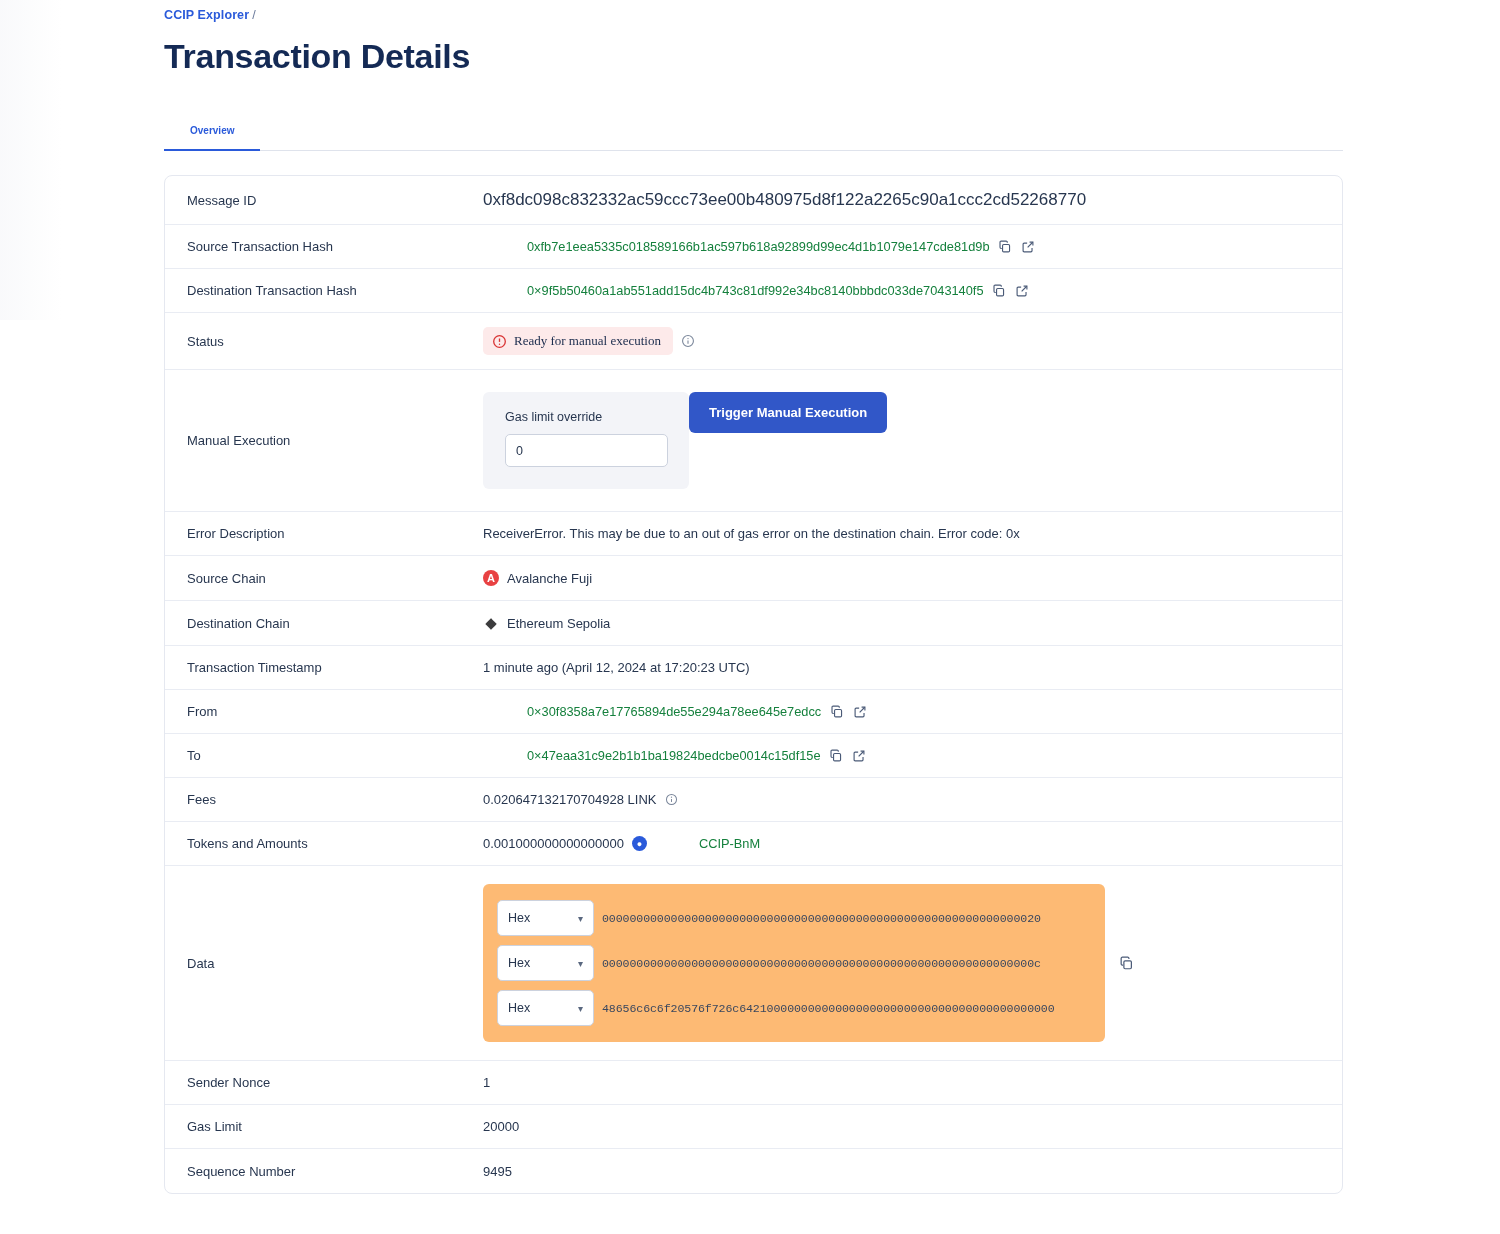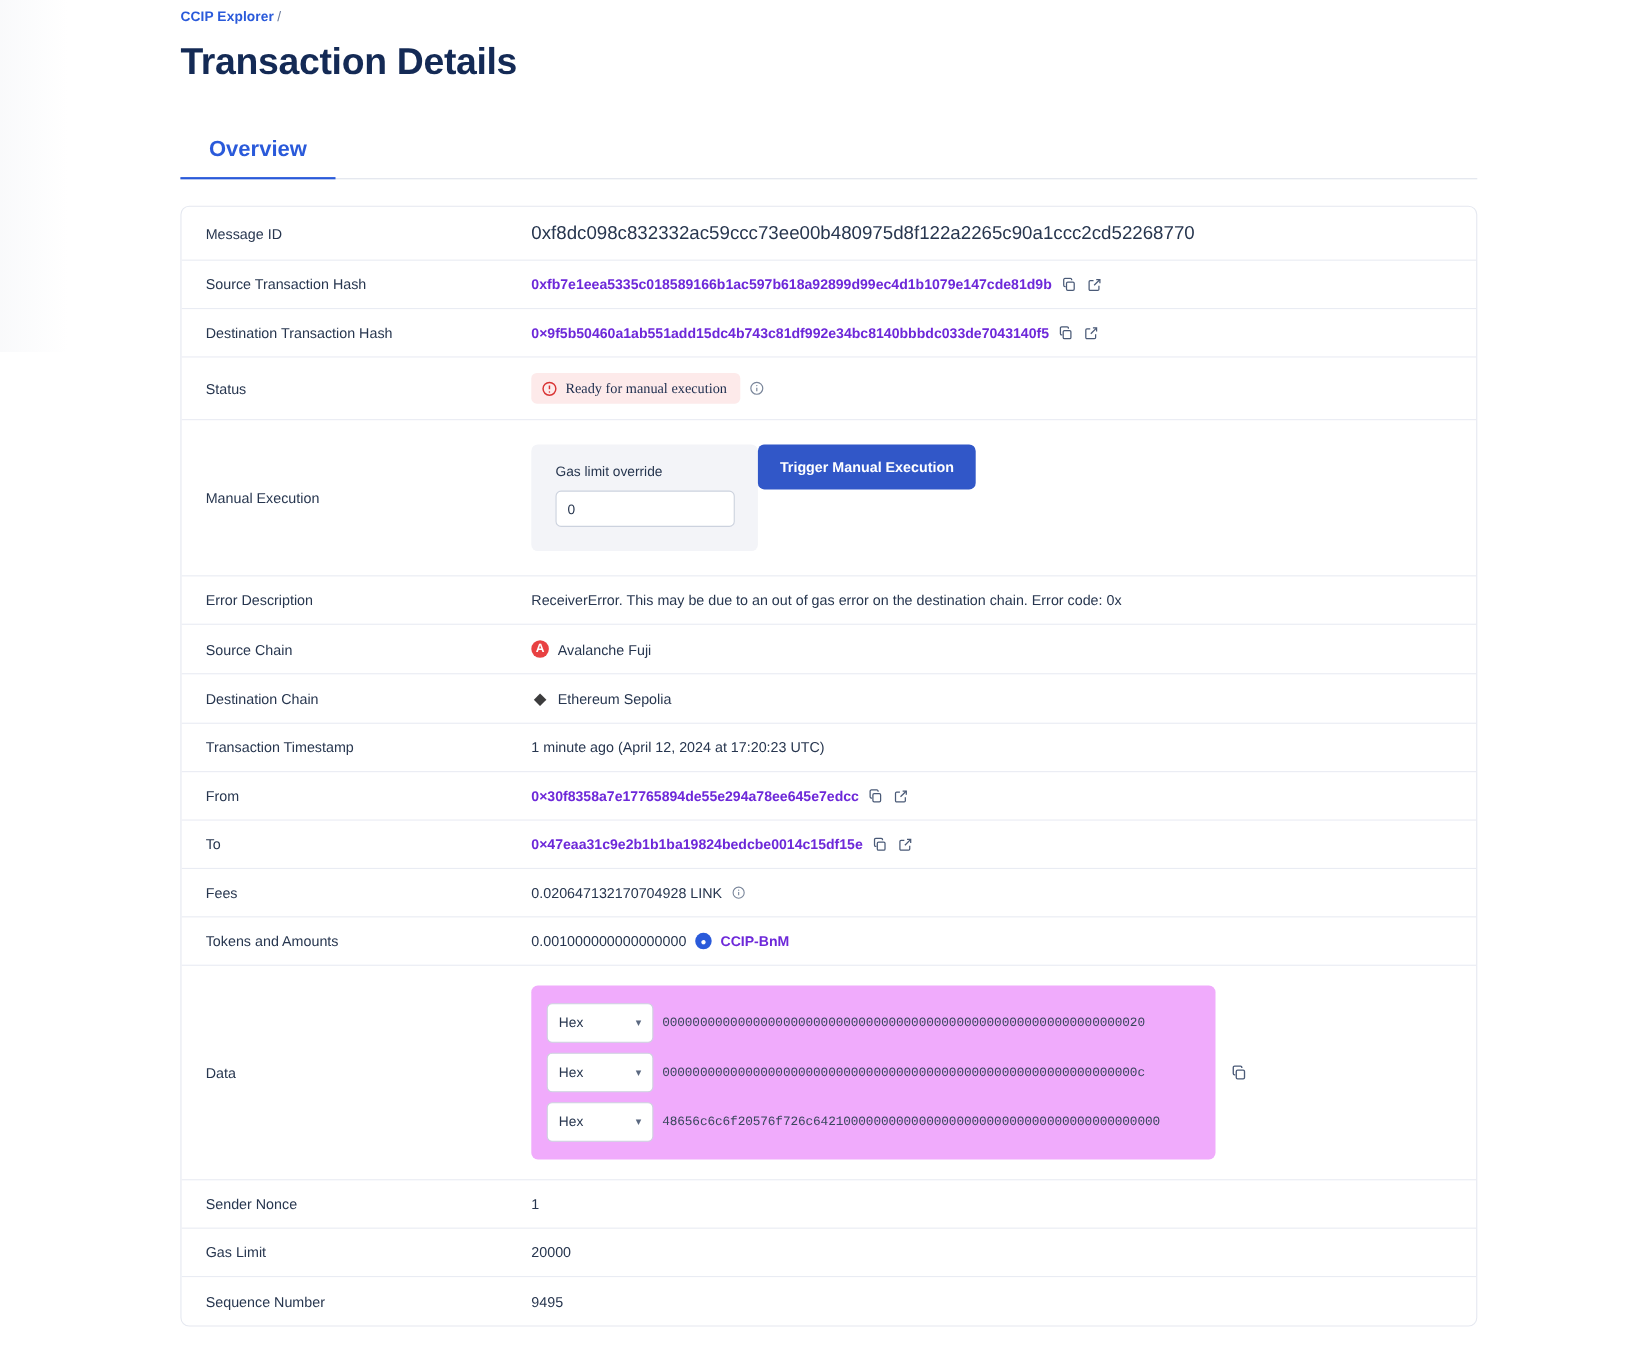--- a/index.html
+++ b/index.html
@@ -35,21 +35,21 @@
     letter-spacing: -0.3px;
   }
   .tabs {
     margin-top: 40px;
     width: 1179px;
     border-bottom: 1px solid #dfe3ec;
     display: flex;
   }
   .tab {
     padding: 10px 26px 13px 26px;
-    font-size: 20px;
+    font-size: 10px;
     font-weight: 700;
     color: #2a5ada;
     border-bottom: 2px solid #2a5ada;
     margin-bottom: -1px;
     cursor: pointer;
   }
   .table {
     margin-top: 24px;
     width: 1179px;
     border: 1px solid #e5e8f0;
@@ -77,25 +77,26 @@
     padding: 14px 18px 14px 0;
     font-size: 13px;
     color: #27364f;
     display: flex;
     align-items: center;
     gap: 8px;
     flex-wrap: wrap;
   }
   .mono-val { font-size: 17px; letter-spacing: 0; text-align: center; }
   .link {
-    color: #6d28d9;
-    font-weight: 700;
+    color: #15803d;
+    font-weight: 400;
     text-decoration: none;
     font-size: 12.8px;
     cursor: pointer;
+    margin-left: 44px;
   }
   .icon-btn {
     width: 15px; height: 15px;
     display: inline-flex;
     align-items: center; justify-content: center;
     cursor: pointer;
     color: #4a5a77;
   }
   .icon-btn svg { display: block; }
   .status-badge {
@@ -174,21 +175,21 @@
     font-weight: 700;
   }
   .data-row .label { display: flex; align-items: center; }
   .data-cell {
     flex: 1;
     padding: 18px 18px 18px 0;
     display: flex;
     align-items: center;
   }
   .data-panel {
-    background: #f0abfc;
+    background: #fdba74;
     border-radius: 6px;
     padding: 16px 14px;
     display: flex;
     align-items: center;
     gap: 10px;
     width: 622px;
   }
   .data-lines { display: flex; flex-direction: column; gap: 9px; flex: 1; }
   .data-line { display: flex; align-items: center; gap: 8px; }
   .hex-select {

